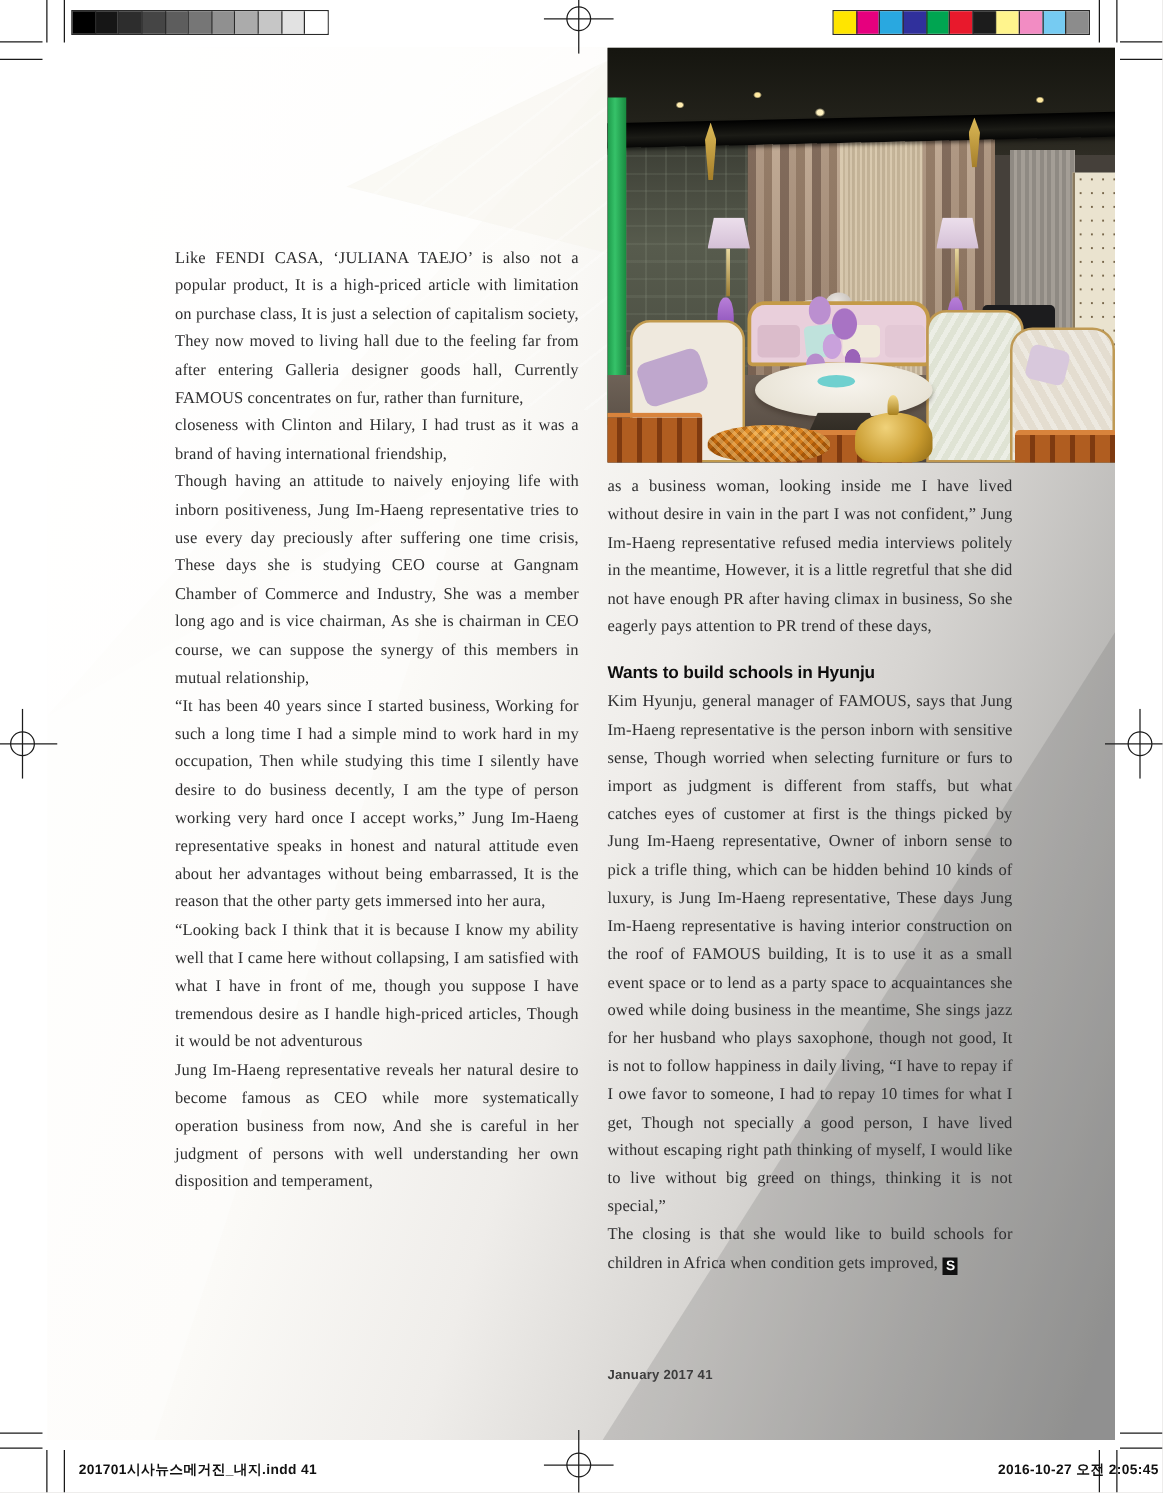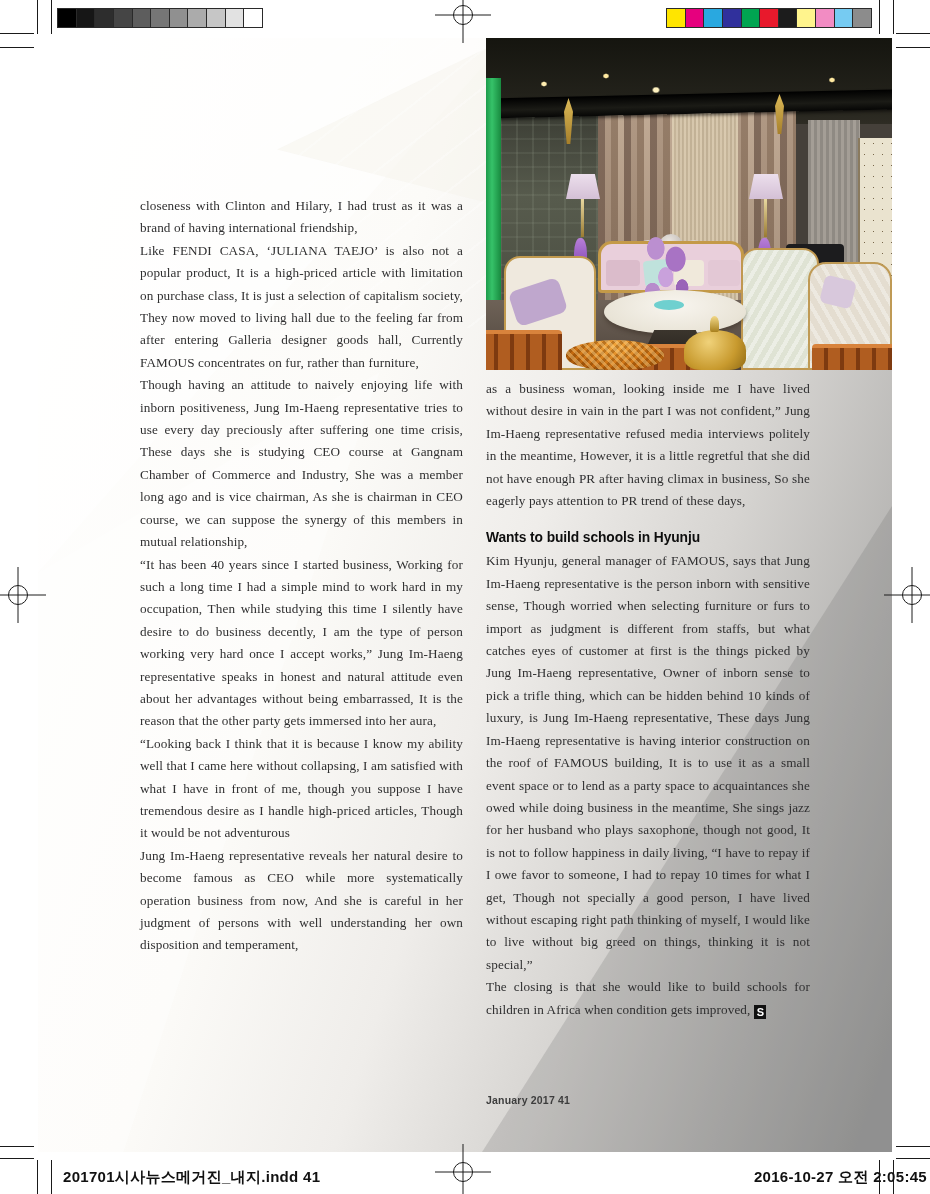--- a/index.html
+++ b/index.html
@@ -23,21 +23,21 @@
   .calbar{position:absolute;top:8px;height:20px;width:206px;display:flex;border:1px solid #2a2a2a;box-sizing:border-box;background:#fff;}
   .calbar .swatch{flex:1;}
   .calbar .swatch + .swatch{border-left:1px solid #2a2a2a;}
   #grayscale-bar{left:57px;}
   #color-bar{left:666px;}
   .cm{position:absolute;background:#1a1a1a;}
   .cm.h{height:1px;width:34px;}
   .cm.v{width:1px;height:34px;}
   .reg{position:absolute;width:56px;height:56px;transform:translate(-50%,-50%);}
   .reg svg{display:block;}
-  .slug{position:absolute;top:1168px;font-size:15px;font-weight:bold;color:#111;letter-spacing:.3px;}
+  .slug{position:absolute;top:1168px;font-size:11px;font-weight:bold;color:#111;letter-spacing:.3px;}
   #slug-left{left:63px;}
   #slug-right{right:3px;width:220px;text-align:right;}
   
   .col{
     position:absolute;font-family:"Liberation Serif","DejaVu Serif",serif;
     font-size:13.2px;line-height:22.4px;color:#2f2f30;text-align:justify;letter-spacing:.1px;
   }
   .col p{margin:0;}
   .col .h{
     font-family:"Liberation Sans","DejaVu Sans",sans-serif;font-weight:bold;
@@ -197,22 +197,22 @@
     <div class="ph-dish"></div>
     <div class="ph-table-base"></div>
     <div class="ph-wchair w1"></div>
     <div class="ph-wchair w2"></div>
     <div class="ph-wchair w3"></div>
     <div class="ph-bowl"></div>
     <div class="ph-urn"></div>
   </div>
 
   <div class="col" id="left-col">
+    <p>Like FENDI CASA, ‘JULIANA TAEJO’ is also not a popular product, It is a high-priced article with limitation on purchase class, It is just a selection of capitalism society, They now moved to living hall due to the feeling far from after entering Galleria designer goods hall, Currently FAMOUS concentrates on fur, rather than furniture,</p>
     <p>closeness with Clinton and Hilary, I had trust as it was a brand of having international friendship,</p>
-    <p>Like FENDI CASA, ‘JULIANA TAEJO’ is also not a popular product, It is a high-priced article with limitation on purchase class, It is just a selection of capitalism society, They now moved to living hall due to the feeling far from after entering Galleria designer goods hall, Currently FAMOUS concentrates on fur, rather than furniture,</p>
     <p>Though having an attitude to naively enjoying life with inborn positiveness, Jung Im-Haeng representative tries to use every day preciously after suffering one time crisis, These days she is studying CEO course at Gangnam Chamber of Commerce and Industry, She was a member long ago and is vice chairman, As she is chairman in CEO course, we can suppose the synergy of this  members in mutual relationship,</p>
     <p>“It has been 40 years since I started business, Working for such a long time I had a simple mind to work hard in my occupation, Then while studying this time I silently have desire to do business decently, I am the type of person working very hard once I accept works,” Jung Im-Haeng representative speaks in honest and natural attitude even about her advantages without being embarrassed, It is the reason that the other party gets immersed into her aura,</p>
     <p>“Looking back I think that it is because I know my ability well that I came here without collapsing, I am satisfied with what I have in front of me, though you suppose I have tremendous desire as I handle high-priced articles, Though it would be not adventurous</p>
     <p>Jung Im-Haeng representative reveals her natural desire to become famous as CEO while more systematically operation business from now, And she is careful in her judgment of persons with well understanding her own disposition and temperament,</p>
   </div>
 
   <div class="col" id="right-col">
     <p>as a business woman, looking inside me I have lived without desire in vain in the part I was not confident,” Jung Im-Haeng representative refused media interviews politely in the meantime, However, it is a little regretful that she did not have enough PR after having climax in business, So she eagerly pays attention to PR trend of these days,</p>
     <p class="h">Wants to build schools in Hyunju</p>
     <p>Kim Hyunju, general manager of FAMOUS, says that Jung Im-Haeng representative is the person inborn with sensitive sense, Though worried when selecting furniture or furs to import as judgment is different from staffs, but what catches eyes of customer at first is the things picked by Jung Im-Haeng representative, Owner of inborn sense to pick a trifle thing, which can be hidden behind 10 kinds of luxury, is Jung Im-Haeng representative,  These days Jung Im-Haeng representative is having interior construction on the roof of FAMOUS building, It is to use it as a small event space or to lend as a party space to acquaintances she owed while doing business in the meantime, She sings jazz for her husband who plays saxophone, though not good, It is not to follow happiness in daily living, “I have to repay if I owe favor to someone, I had to repay 10 times for what I get, Though not specially a good person, I have lived without escaping right path thinking of myself, I would like to live without big greed on things, thinking it is not special,”</p>

